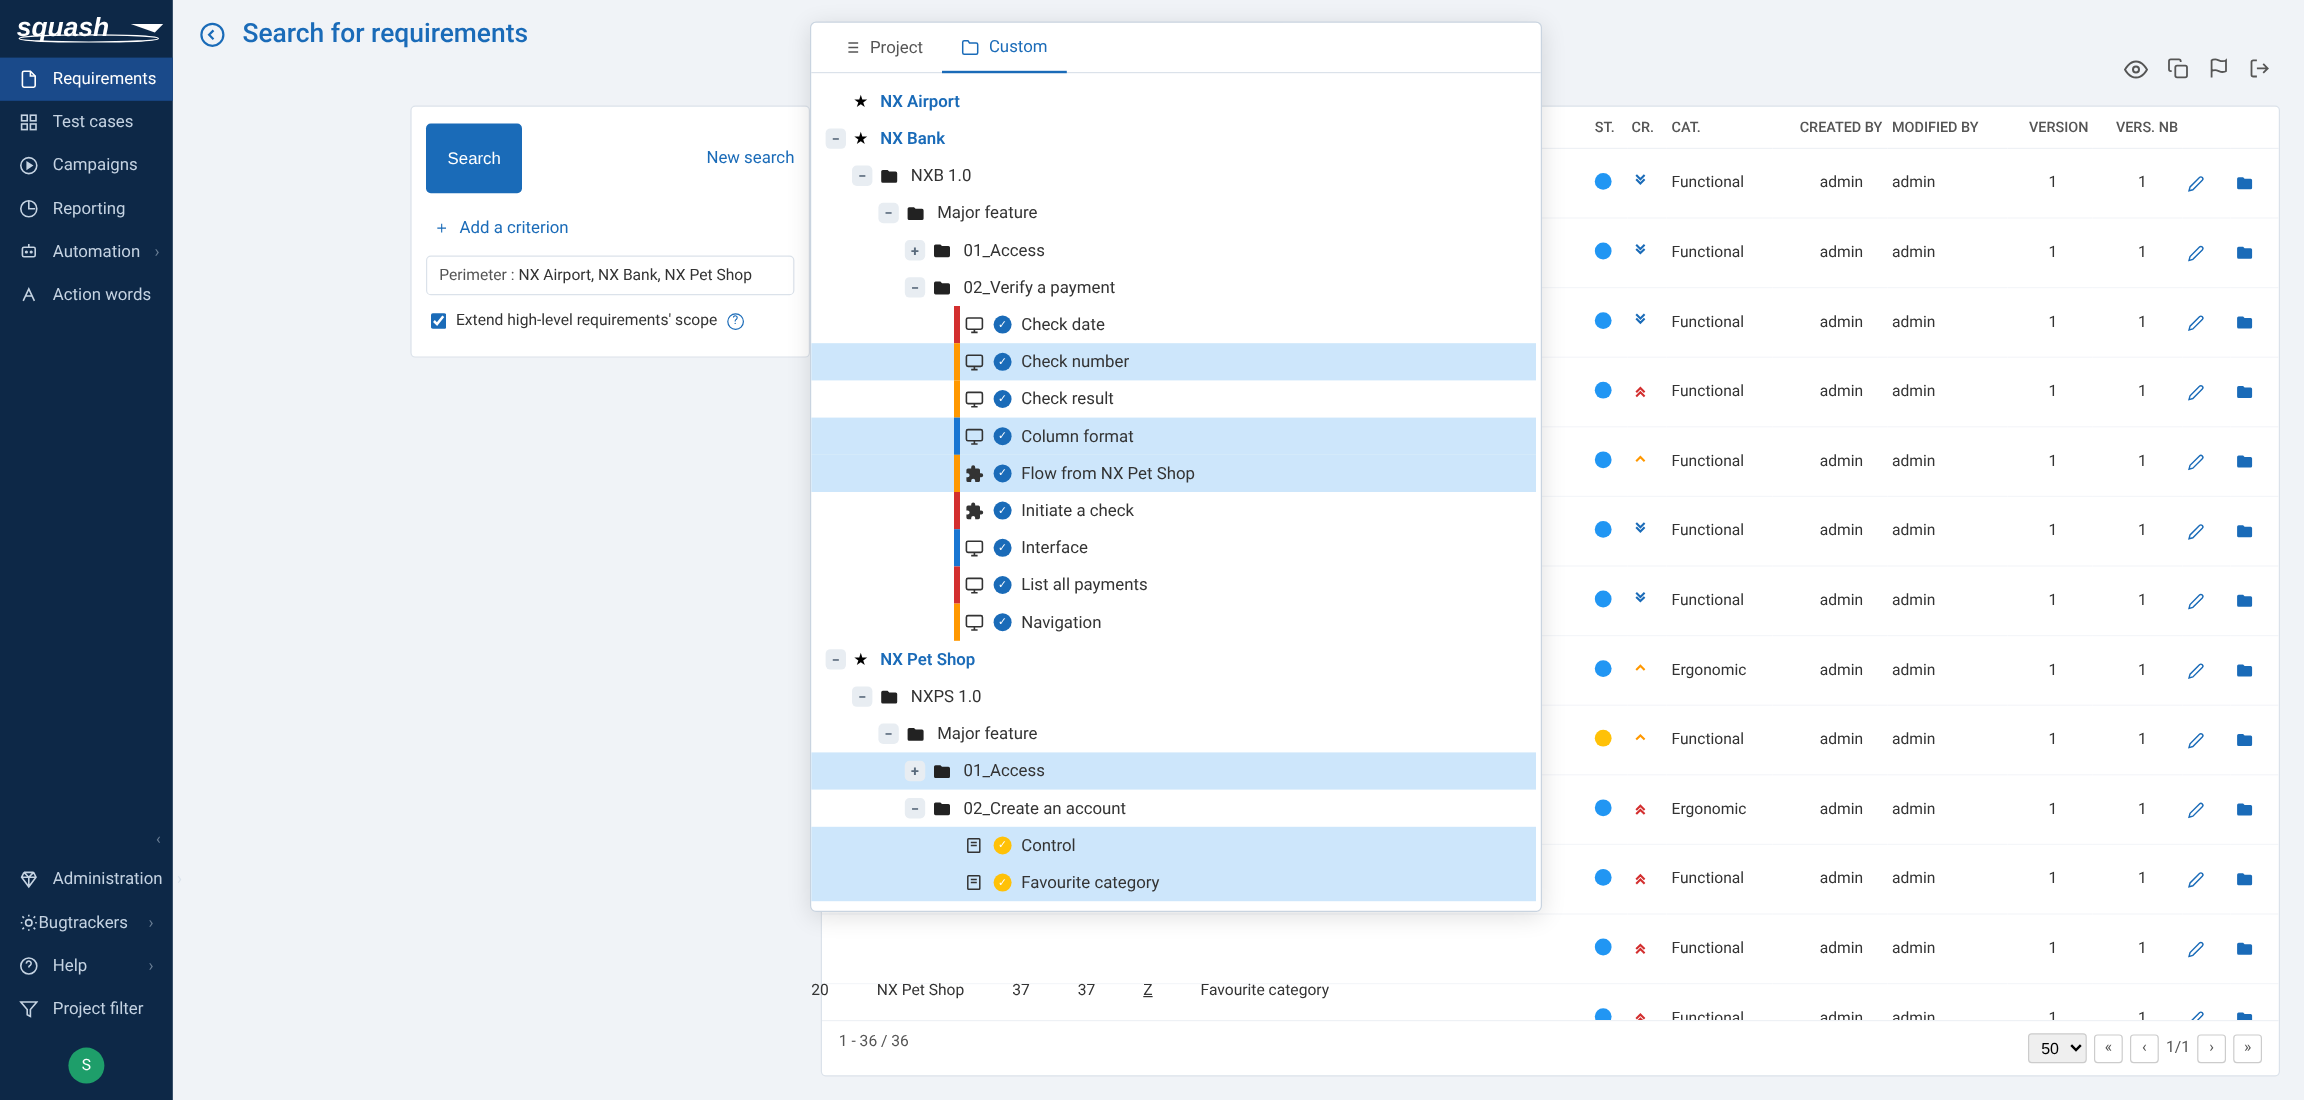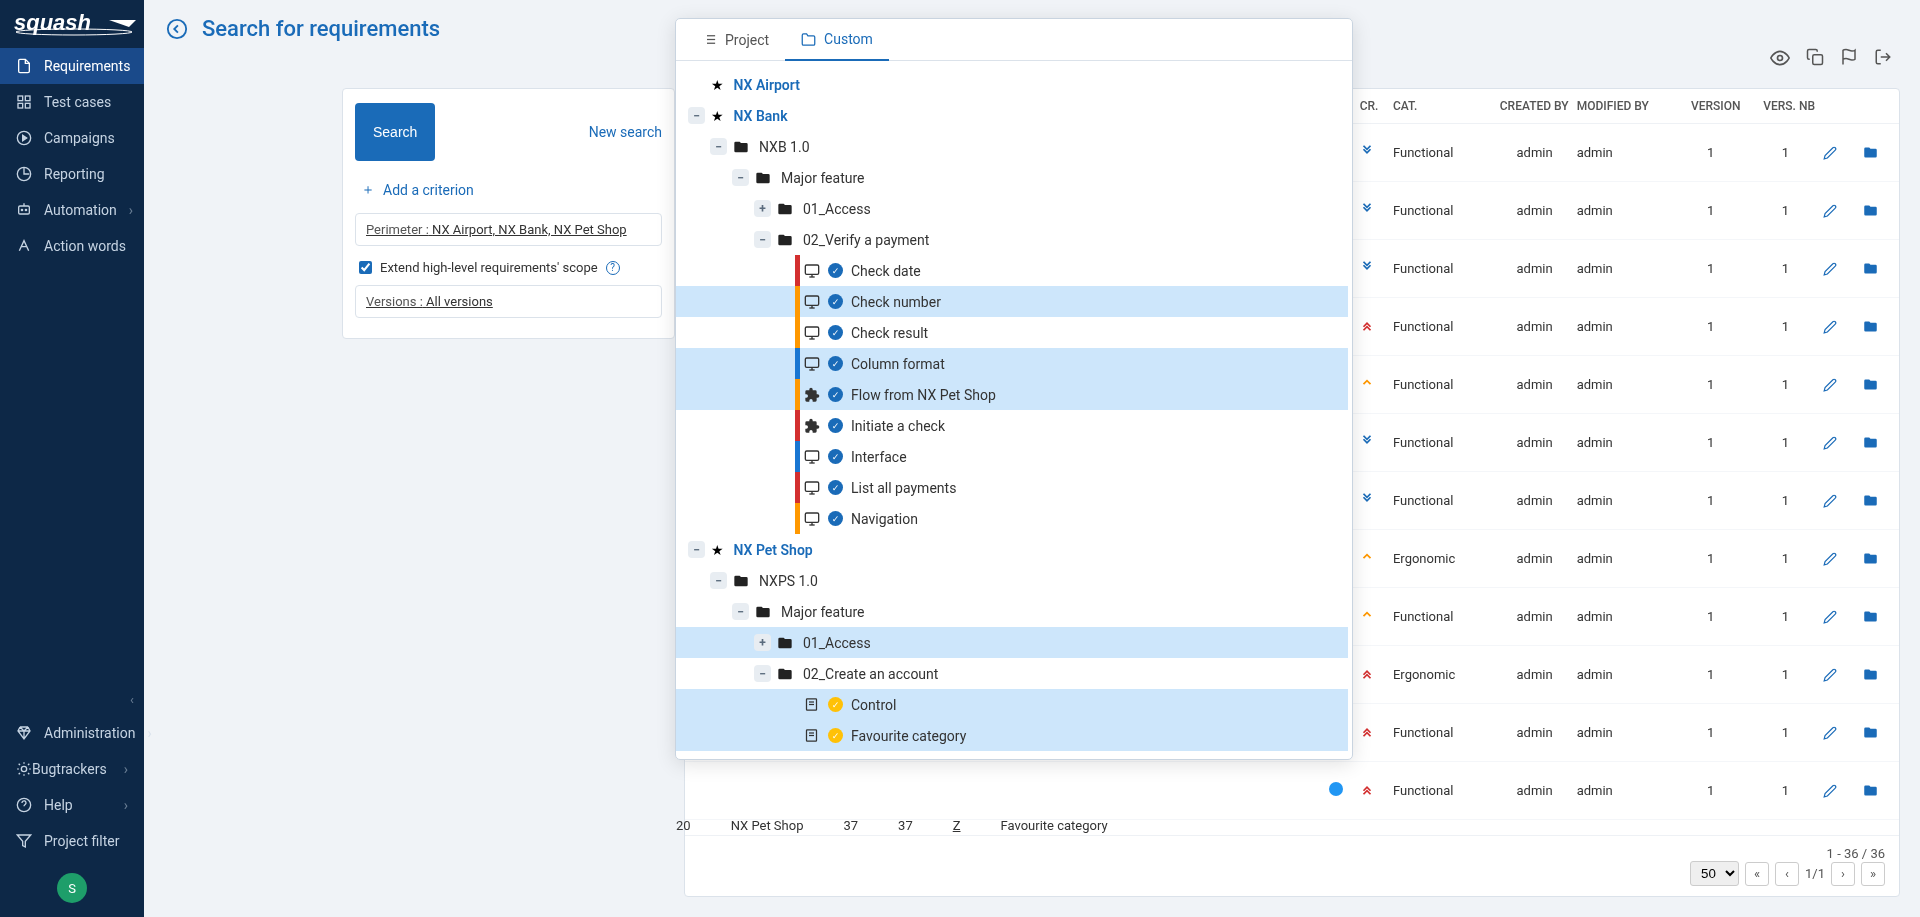--- a/index.html
+++ b/index.html
@@ -25,44 +25,44 @@
 .header .back-ico { cursor: pointer; display: inline-flex; }
 .top-icons { position: absolute; right: 28px; top: 48px; display: flex; gap: 16px; color: #555; }
 .top-icons span { cursor: pointer; }
 
 
 .criteria { position: absolute; left: 198px; top: 88px; width: 333px; background: #fff; border: 1px solid #dbe2ea; border-radius: 4px; padding: 14px 12px 12px; z-index: 1; }
 .criteria-top { display: flex; justify-content: space-between; align-items: center; margin-bottom: 12px; }
 .btn-search { background: #1a6bb8; color: #fff; border: none; padding: 21px 18px; border-radius: 4px; font-size: 14px; cursor: pointer; }
 .link { color: #1a6bb8; cursor: pointer; font-size: 14px; }
 .add-crit { color: #1a6bb8; display: flex; align-items: center; gap: 8px; padding: 8px 6px 14px; cursor: pointer; font-size: 14px; }
-.crit-box { border: 1px solid #dbe2ea; border-radius: 4px; padding: 8px 10px; margin-bottom: 8px; font-size: 13px; text-decoration: underline; }
+.crit-box { border: 1px solid #dbe2ea; border-radius: 4px; padding: 8px 10px; margin-bottom: 8px; font-size: 13px; }
 .crit-box .lbl { color: #555; }
 .crit-check { display: flex; align-items: center; gap: 8px; padding: 6px 4px 10px; font-size: 13px; }
 .crit-check input { accent-color: #1a6bb8; }
 .help-ico { color: #1a6bb8; border: 1.5px solid #1a6bb8; border-radius: 50%; width: 14px; height: 14px; display: inline-flex; align-items: center; justify-content: center; font-size: 10px; }
 
 
 .results { position: absolute; left: 540px; right: 20px; top: 88px; bottom: 20px; background: #fff; border: 1px solid #dbe2ea; border-radius: 4px; display: flex; flex-direction: column; }
 .table-scroll { flex: 1; overflow: auto; }
 .res-table { width: 100%; border-collapse: collapse; }
 .res-table th { text-align: left; font-weight: 500; font-size: 12px; color: #555; padding: 10px 4px; border-bottom: 1px solid #eef1f5; text-transform: uppercase; white-space: nowrap; }
 .res-table td { padding: 6px 4px; border-bottom: 1px solid #f4f6f9; font-size: 13px; color: #333; vertical-align: middle; white-space: nowrap; }
 .res-table td.st span, .res-table td.cr span { display:inline-block; width:14px; height:14px; }
 .dot { width: 13px; height: 13px; border-radius: 50%; display: inline-block; }
 .dot.blue { background: #2196f3; } .dot.yellow { background: #ffc107; }
 .cr-ico { display:inline-flex; width:14px; height:14px; justify-content:center; }
 .row-act { color: #1a6bb8; cursor: pointer; padding: 0 4px; }
-.res-footer { display: flex; align-items: flex-end; justify-content: space-between; padding: 10px 14px; color: #555; font-size: 13px; border-top: 1px solid #eef1f5; flex-direction: column; }
+.res-footer { display: flex; align-items: flex-start; justify-content: space-between; padding: 10px 14px; color: #555; font-size: 13px; border-top: 1px solid #eef1f5; }
 .pager { display: flex; align-items: center; gap: 6px; }
 .pager select { padding: 3px 6px; border: 1px solid #ccc; border-radius: 3px; }
 .pager .pbtn { width: 24px; height: 24px; border: 1px solid #ccc; border-radius: 3px; display: inline-flex; align-items: center; justify-content: center; cursor: pointer; background: #fff; }
 
 
-.dialog { position: absolute; left: 531px; top: 18px; width: 678px; background: #fff; border: 1px solid #c9d4e0; border-radius: 5px; box-shadow: 0 4px 20px rgba(0,0,0,.12); z-index: 10; display: flex; flex-direction: column; }
+.dialog { position: absolute; left: 531px; top: 18px; width: 610px; background: #fff; border: 1px solid #c9d4e0; border-radius: 5px; box-shadow: 0 4px 20px rgba(0,0,0,.12); z-index: 10; display: flex; flex-direction: column; }
 .dlg-tabs { display: flex; border-bottom: 1px solid #dbe2ea; padding: 0 10px; }
 .dlg-tab { display: flex; align-items: center; gap: 8px; padding: 12px 16px; cursor: pointer; color: #555; font-size: 14px; }
 .dlg-tab.active { color: #1a6bb8; border-bottom: 2px solid #1a6bb8; margin-bottom: -1px; }
 .dlg-body { max-height: 716px; overflow-y: auto; padding: 8px 4px 8px 0; position: relative; }
 .dlg-body::-webkit-scrollbar { width: 12px; }
 .dlg-body::-webkit-scrollbar-thumb { background: #a6afb9; border-radius: 6px; }
 .tree { font-size: 14px; }
 .tree-row { display: flex; align-items: center; height: 31px; cursor: pointer; }
 .tree-row.sel { background: #cde6fb; }
 .tog { width: 17px; height: 17px; border-radius: 4px; background: #e8edf2; color: #5a6b7d; display: inline-flex; align-items: center; justify-content: center; margin-right: 6px; font-size: 12px; font-weight: bold; cursor: pointer; flex-shrink: 0; }
@@ -268,24 +268,20 @@
       </div>
       <div class="crit-box">
         <span class="lbl">Perimeter :</span>
         <span>NX Airport, NX Bank, NX Pet Shop</span>
       </div>
       <div class="crit-check">
         <input type="checkbox" checked="" style="">
         <span>Extend high-level requirements' scope</span>
         <span class="help-ico">?</span>
       </div>
-      <div class="crit-box">
-        <span class="lbl">Versions :</span>
-        <span>All versions</span>
-      </div>
     </div>
 
     <div class="results">
       <div class="table-scroll">
         <table class="res-table">
           <thead>
               <tr>
             <th style="width:640px"></th>
             <th>ST.</th>
             <th>CR.</th>

